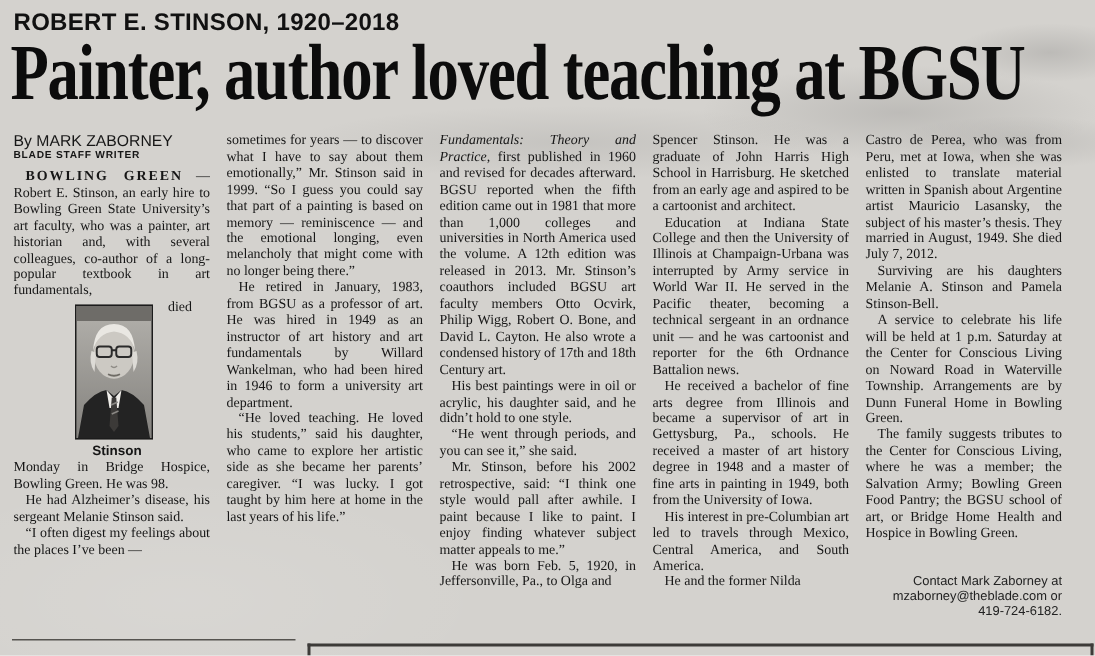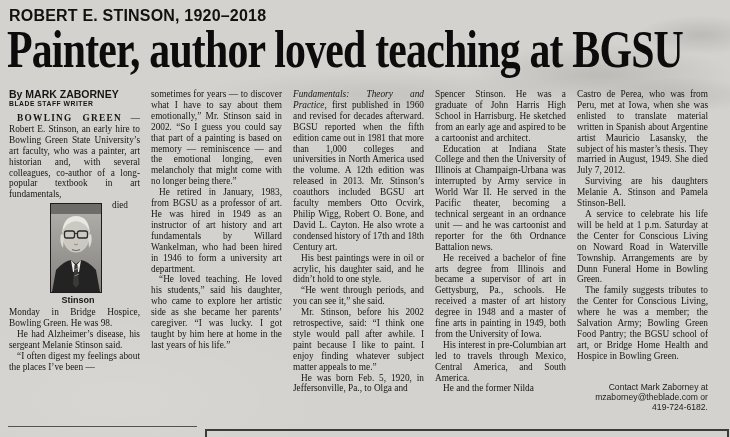--- a/index.html
+++ b/index.html
@@ -35,21 +35,21 @@
     display:flex; gap:11px; overflow:hidden;
   }
   .col { flex:0 0 131px; width:131px; font-size:9.3px; line-height:10.9px;
          text-align:justify; overflow:hidden; }
   .col p { margin:0; text-indent:8px; }
   .col p.cont { text-indent:0; }
   .col p.contact {
     text-indent:0; text-align:right; margin-top:20px;
     font-family:"Liberation Sans", sans-serif; font-size:8.6px; line-height:10.2px; color:#222;
   }
-  .byline { font-family:"Liberation Sans", sans-serif; font-weight:bold; font-size:10.5px; line-height:11px; }
+  .byline { font-family:"Liberation Sans", sans-serif; font-weight:normal; font-size:10.5px; line-height:11px; }
   .byline2 { font-family:"Liberation Sans", sans-serif; font-weight:bold; font-size:6.8px;
              letter-spacing:.5px; line-height:8px; margin-bottom:5px; }
   .it { font-style:italic; }
   .bd { font-weight:bold; }
   .spaced { letter-spacing:1.3px; }
   figure.photo { float:left; width:56px; margin:3px 6px 1px 0; }
   .photo-frame { width:50px; height:88px; border:1px solid #1c1c1c; background:#9a9893; overflow:hidden; }
   .photo-cap { text-align:center; font-family:"Liberation Sans", sans-serif;
                font-weight:bold; font-size:9px; padding-top:2px; }
   .rule-left { position:absolute; left:8px; top:426px; width:189px; height:1px; background:#55534f; }
@@ -100,21 +100,21 @@
     </div>
     <figcaption class="photo-cap">Stinson</figcaption>
   </figure>
           <p class="cont"><span>died Monday in Bridge Hospice, Bowling Green. He was 98.</span></p>
           <p><span>He had Alzheimer’s disease, his sergeant Melanie Stinson said.</span></p>
           <p><span>“I often digest my feelings about the places I’ve been —</span></p>
         </div>
     </div>
     <div class="col">
         <div class="colbody">
-          <p class="cont"><span>sometimes for years — to discover what I have to say about them emotionally,” Mr. Stinson said in 2002. “So I guess you could say that part of a painting is based on memory — reminiscence — and the emotional longing, even melancholy that might come with no longer being there.”</span></p>
+          <p class="cont"><span>sometimes for years — to discover what I have to say about them emotionally,” Mr. Stinson said in 1999. “So I guess you could say that part of a painting is based on memory — reminiscence — and the emotional longing, even melancholy that might come with no longer being there.”</span></p>
           <p><span>He retired in January, 1983, from BGSU as a professor of art. He was hired in 1949 as an instructor of art history and art fundamentals by Willard Wankelman, who had been hired in 1946 to form a university art department.</span></p>
           <p><span>“He loved teaching. He loved his students,” said his daughter, who came to explore her artistic side as she became her parents’ caregiver. “I was lucky. I got taught by him here at home in the last years of his life.”</span></p>
         </div>
       </div>
     <div class="col">
         <div class="colbody">
           <p class="cont"><span class="it">Fundamentals: Theory and Practice,</span><span> first published in 1960 and revised for decades afterward. BGSU reported when the fifth edition came out in 1981 that more than 1,000 colleges and universities in North America used the volume. A 12th edition was released in 2013. Mr. Stinson’s coauthors included BGSU art faculty members Otto Ocvirk, Philip Wigg, Robert O. Bone, and David L. Cayton. He also wrote a condensed history of 17th and 18th Century art.</span></p>
           <p><span>His best paintings were in oil or acrylic, his daughter said, and he didn’t hold to one style.</span></p>
           <p><span>“He went through periods, and you can see it,” she said.</span></p>
           <p><span>Mr. Stinson, before his 2002 retrospective, said: “I think one style would pall after awhile. I paint because I like to paint. I enjoy finding whatever subject matter appeals to me.”</span></p>

